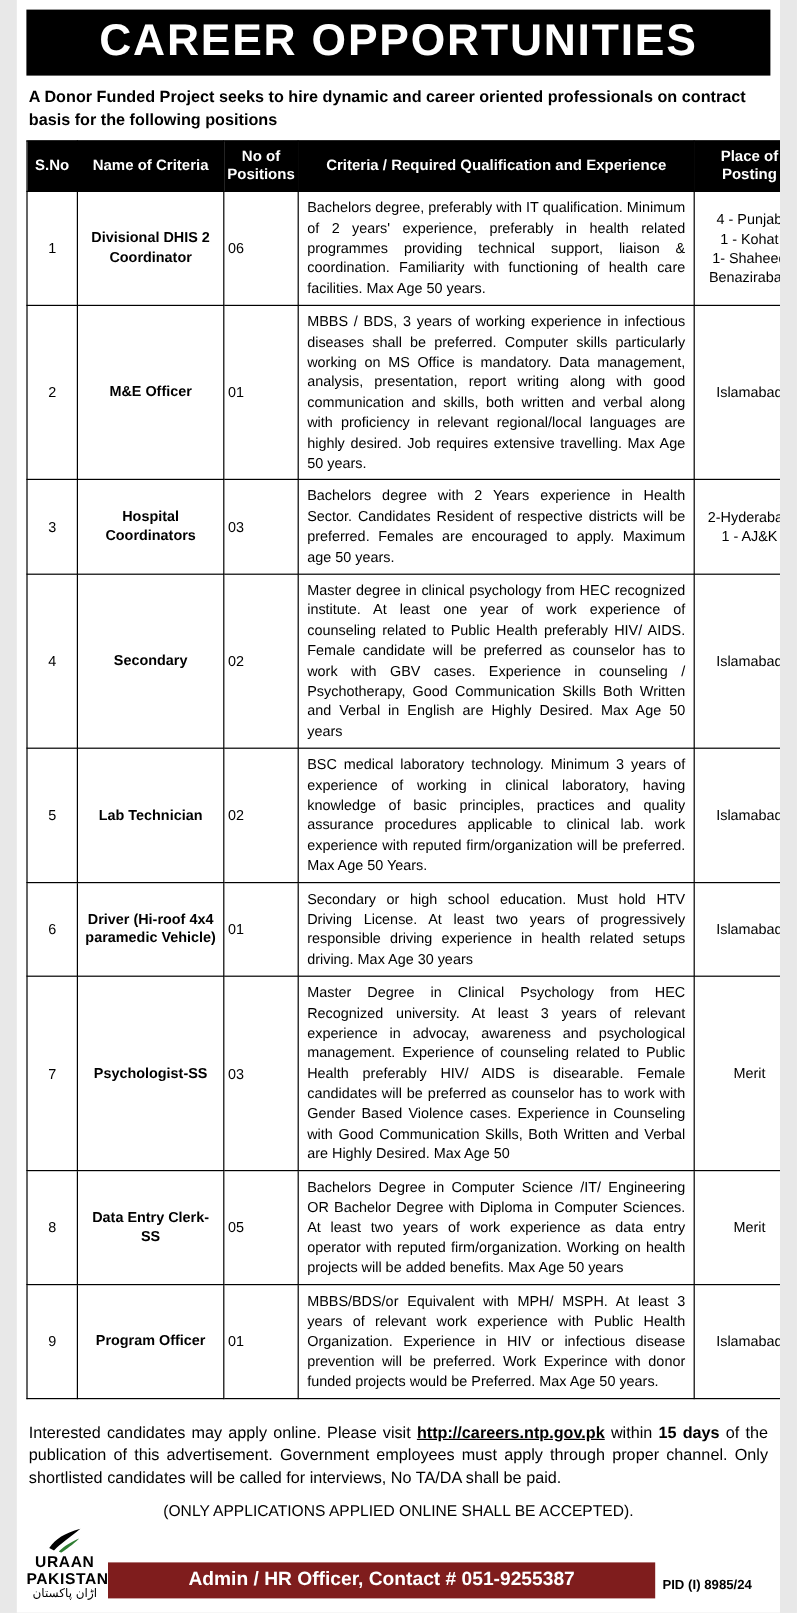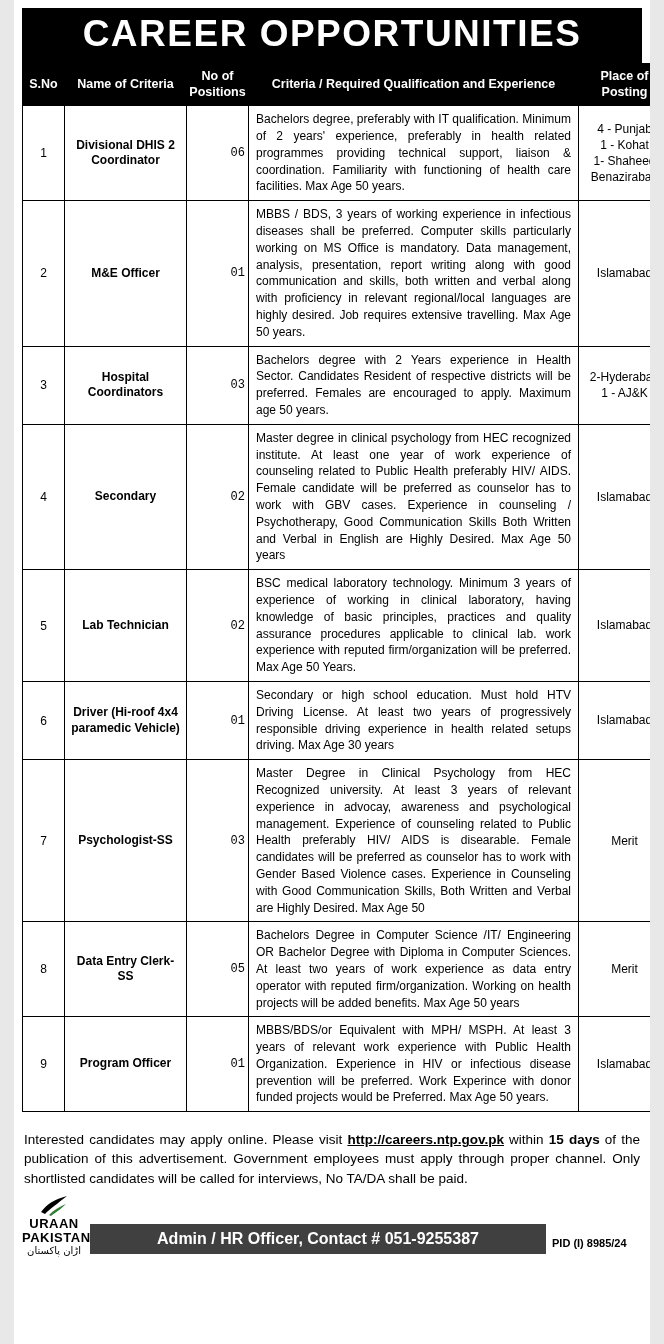--- a/index.html
+++ b/index.html
@@ -20,47 +20,48 @@
   }
   table.jobs { width:100%; border-collapse:collapse; table-layout:fixed; }
   table.jobs th, table.jobs td { border:1.4px solid #000; }
   table.jobs thead th {
     background:#000; color:#fff; font-weight:bold; font-size:12.5px;
     padding:5px 2px; line-height:1.25; text-align:center;
   }
   table.jobs td { font-size:12px; vertical-align:middle; }
   td.c-sno  { text-align:center; padding:3px; }
   td.c-pos  { text-align:center; font-weight:bold; font-size:12.5px; padding:3px 4px; line-height:1.3; }
-  td.c-num  { text-align:right; padding:3px;font-family:Liberation Mono, monospace; }
+  td.c-num  { text-align:left; padding:3px; }
   td.c-crit { text-align:justify; padding:5px 7px; line-height:1.4; }
   td.c-post { text-align:center; padding:3px 2px; line-height:1.35; white-space:pre-line; font-size:12px; }
   .footer-note {
     font-size:13.5px; line-height:1.42; margin:18px 2px 4px 2px; text-align:justify;
   }
   .careers-link { color:#000; font-weight:bold; text-decoration:underline; }
   .bold-inline { font-weight:bold; }
   .online-only { text-align:center; font-size:13px; margin:5px 0 4px 0; }
   .bottom-row { display:flex; align-items:flex-end; margin-top:2px; }
   .logo-block { width:64px; text-align:center; line-height:1.1; padding-bottom:1px; }
   .logo-mark { display:block; margin:0 auto 1px auto; }
   .logo-text { font-size:13px; font-weight:bold; letter-spacing:0.5px; }
   .logo-urdu { font-size:10px; font-family:"DejaVu Sans", sans-serif; }
   .contact-bar {
-    flex:1; background:#404040; color:#fff; font-weight:bold; font-size:16px;
+    flex:1; background:#7f1d1d; color:#fff; font-weight:bold; font-size:16px;
     text-align:center; padding:6px 0; margin:0 6px 3px 4px;
   }
   .pid-label { width:90px; font-weight:bold; font-size:11px; text-align:left; padding-bottom:8px; }
 </style>
 </head>
 <body>
 
 <div class="page">
 
   <div class="banner">CAREER OPPORTUNITIES</div>
 
+  <p class="intro">A Donor Funded Project seeks to hire dynamic and career oriented professionals on contract basis for the following positions</p>
 
   <table class="jobs">
     <colgroup>
       <col style="width:42px">
         <col style="width:122px">
         <col style="width:62px">
         <col style="width:330px">
         <col style="width:92px">
     </colgroup>
     <thead>
@@ -138,20 +139,21 @@
         <td class="c-pos">Program Officer</td>
         <td class="c-num">01</td>
         <td class="c-crit">MBBS/BDS/or Equivalent with MPH/ MSPH. At least 3 years of relevant work experience with Public Health Organization. Experience in HIV or infectious disease prevention will be preferred. Work Experince with donor funded projects would be Preferred.  Max Age 50 years.</td>
         <td class="c-post">Islamabad</td>
       </tr>
     </tbody>
   </table>
 
   <p class="footer-note"><span>Interested candidates may apply online. Please visit </span><a href="#" class="careers-link">http://careers.ntp.gov.pk</a><span> within </span><span class="bold-inline">15 days</span><span> of the publication of this advertisement. Government employees must apply through proper channel. Only shortlisted candidates will be called for interviews, No TA/DA shall be paid.</span></p>
 
+  <p class="online-only">(ONLY APPLICATIONS APPLIED ONLINE SHALL BE ACCEPTED).</p>
 
   <div class="bottom-row">
     <div class="logo-block">
       <svg class="logo-mark" width="30" height="22" viewBox="0 0 30 22">
         <path d="M2 18 C8 10, 14 6, 28 2 C18 10, 12 14, 6 20 Z" fill="#000"></path>
         <path d="M10 21 C15 16, 20 13, 27 10 C21 16, 17 18, 12 22 Z" fill="#2e7d32"></path>
       </svg>
       <div class="logo-text">URAAN</div>
       <div class="logo-text">PAKISTAN</div>
       <div class="logo-urdu">اڑان پاکستان</div>

